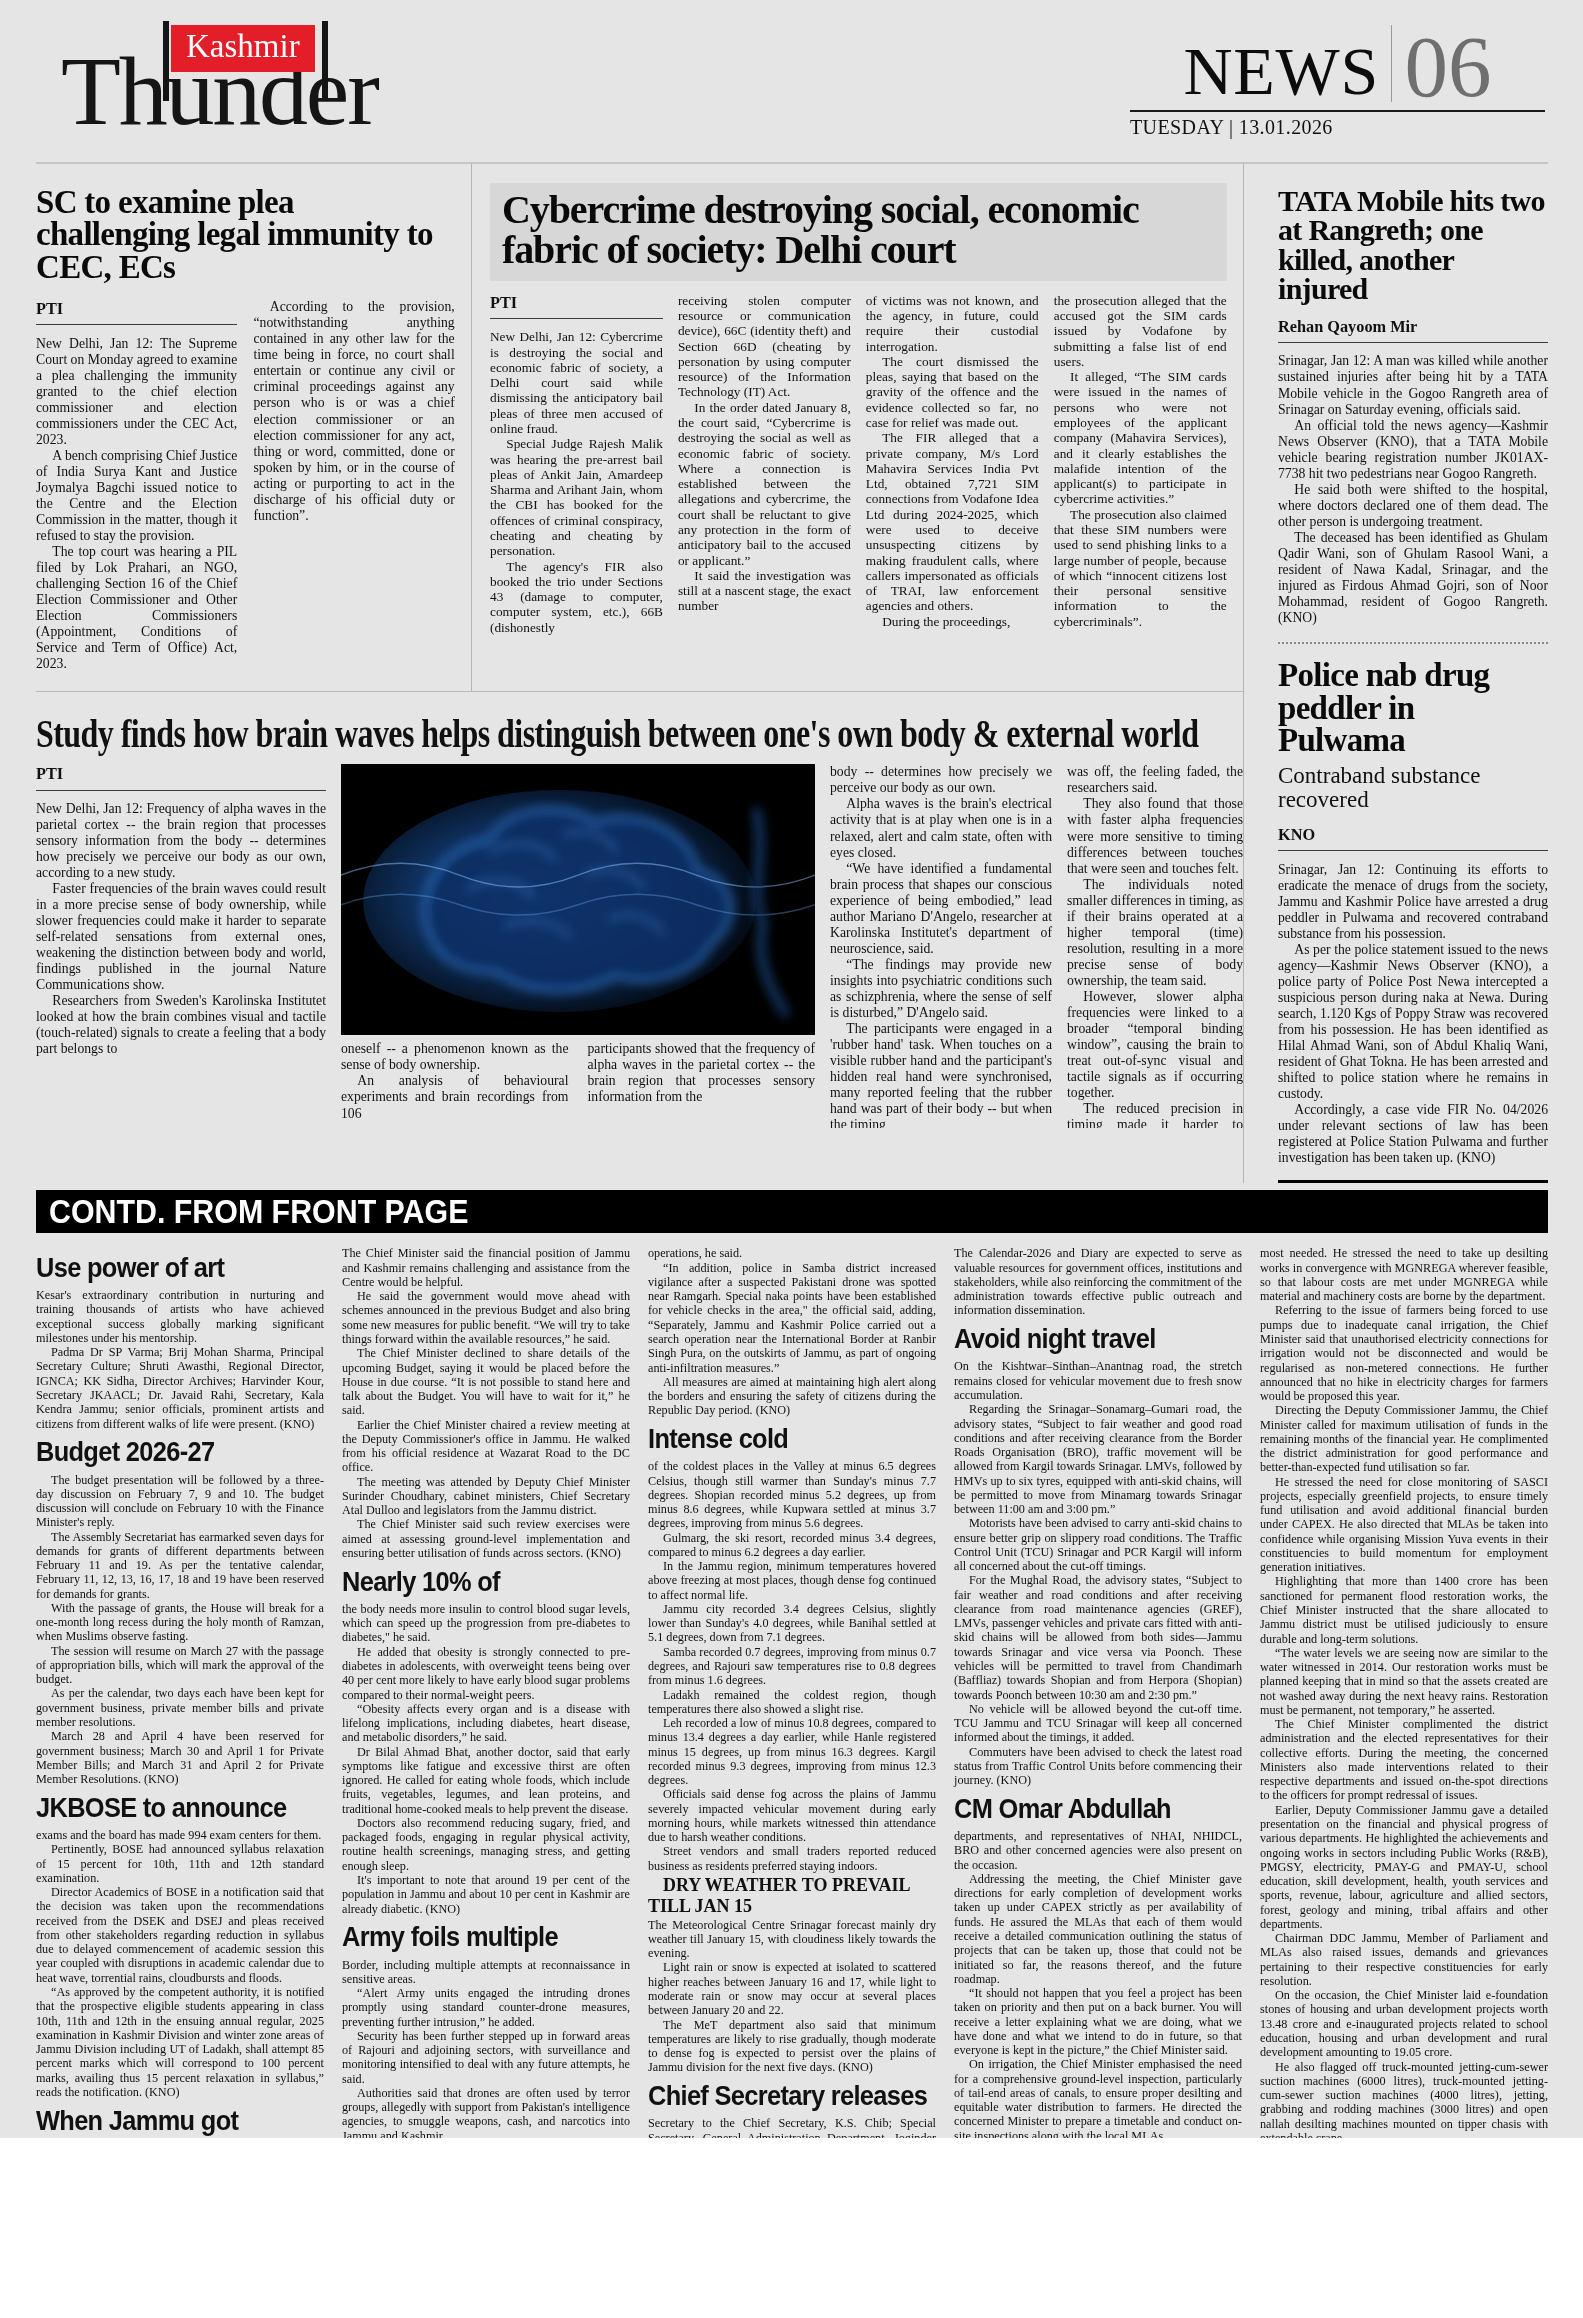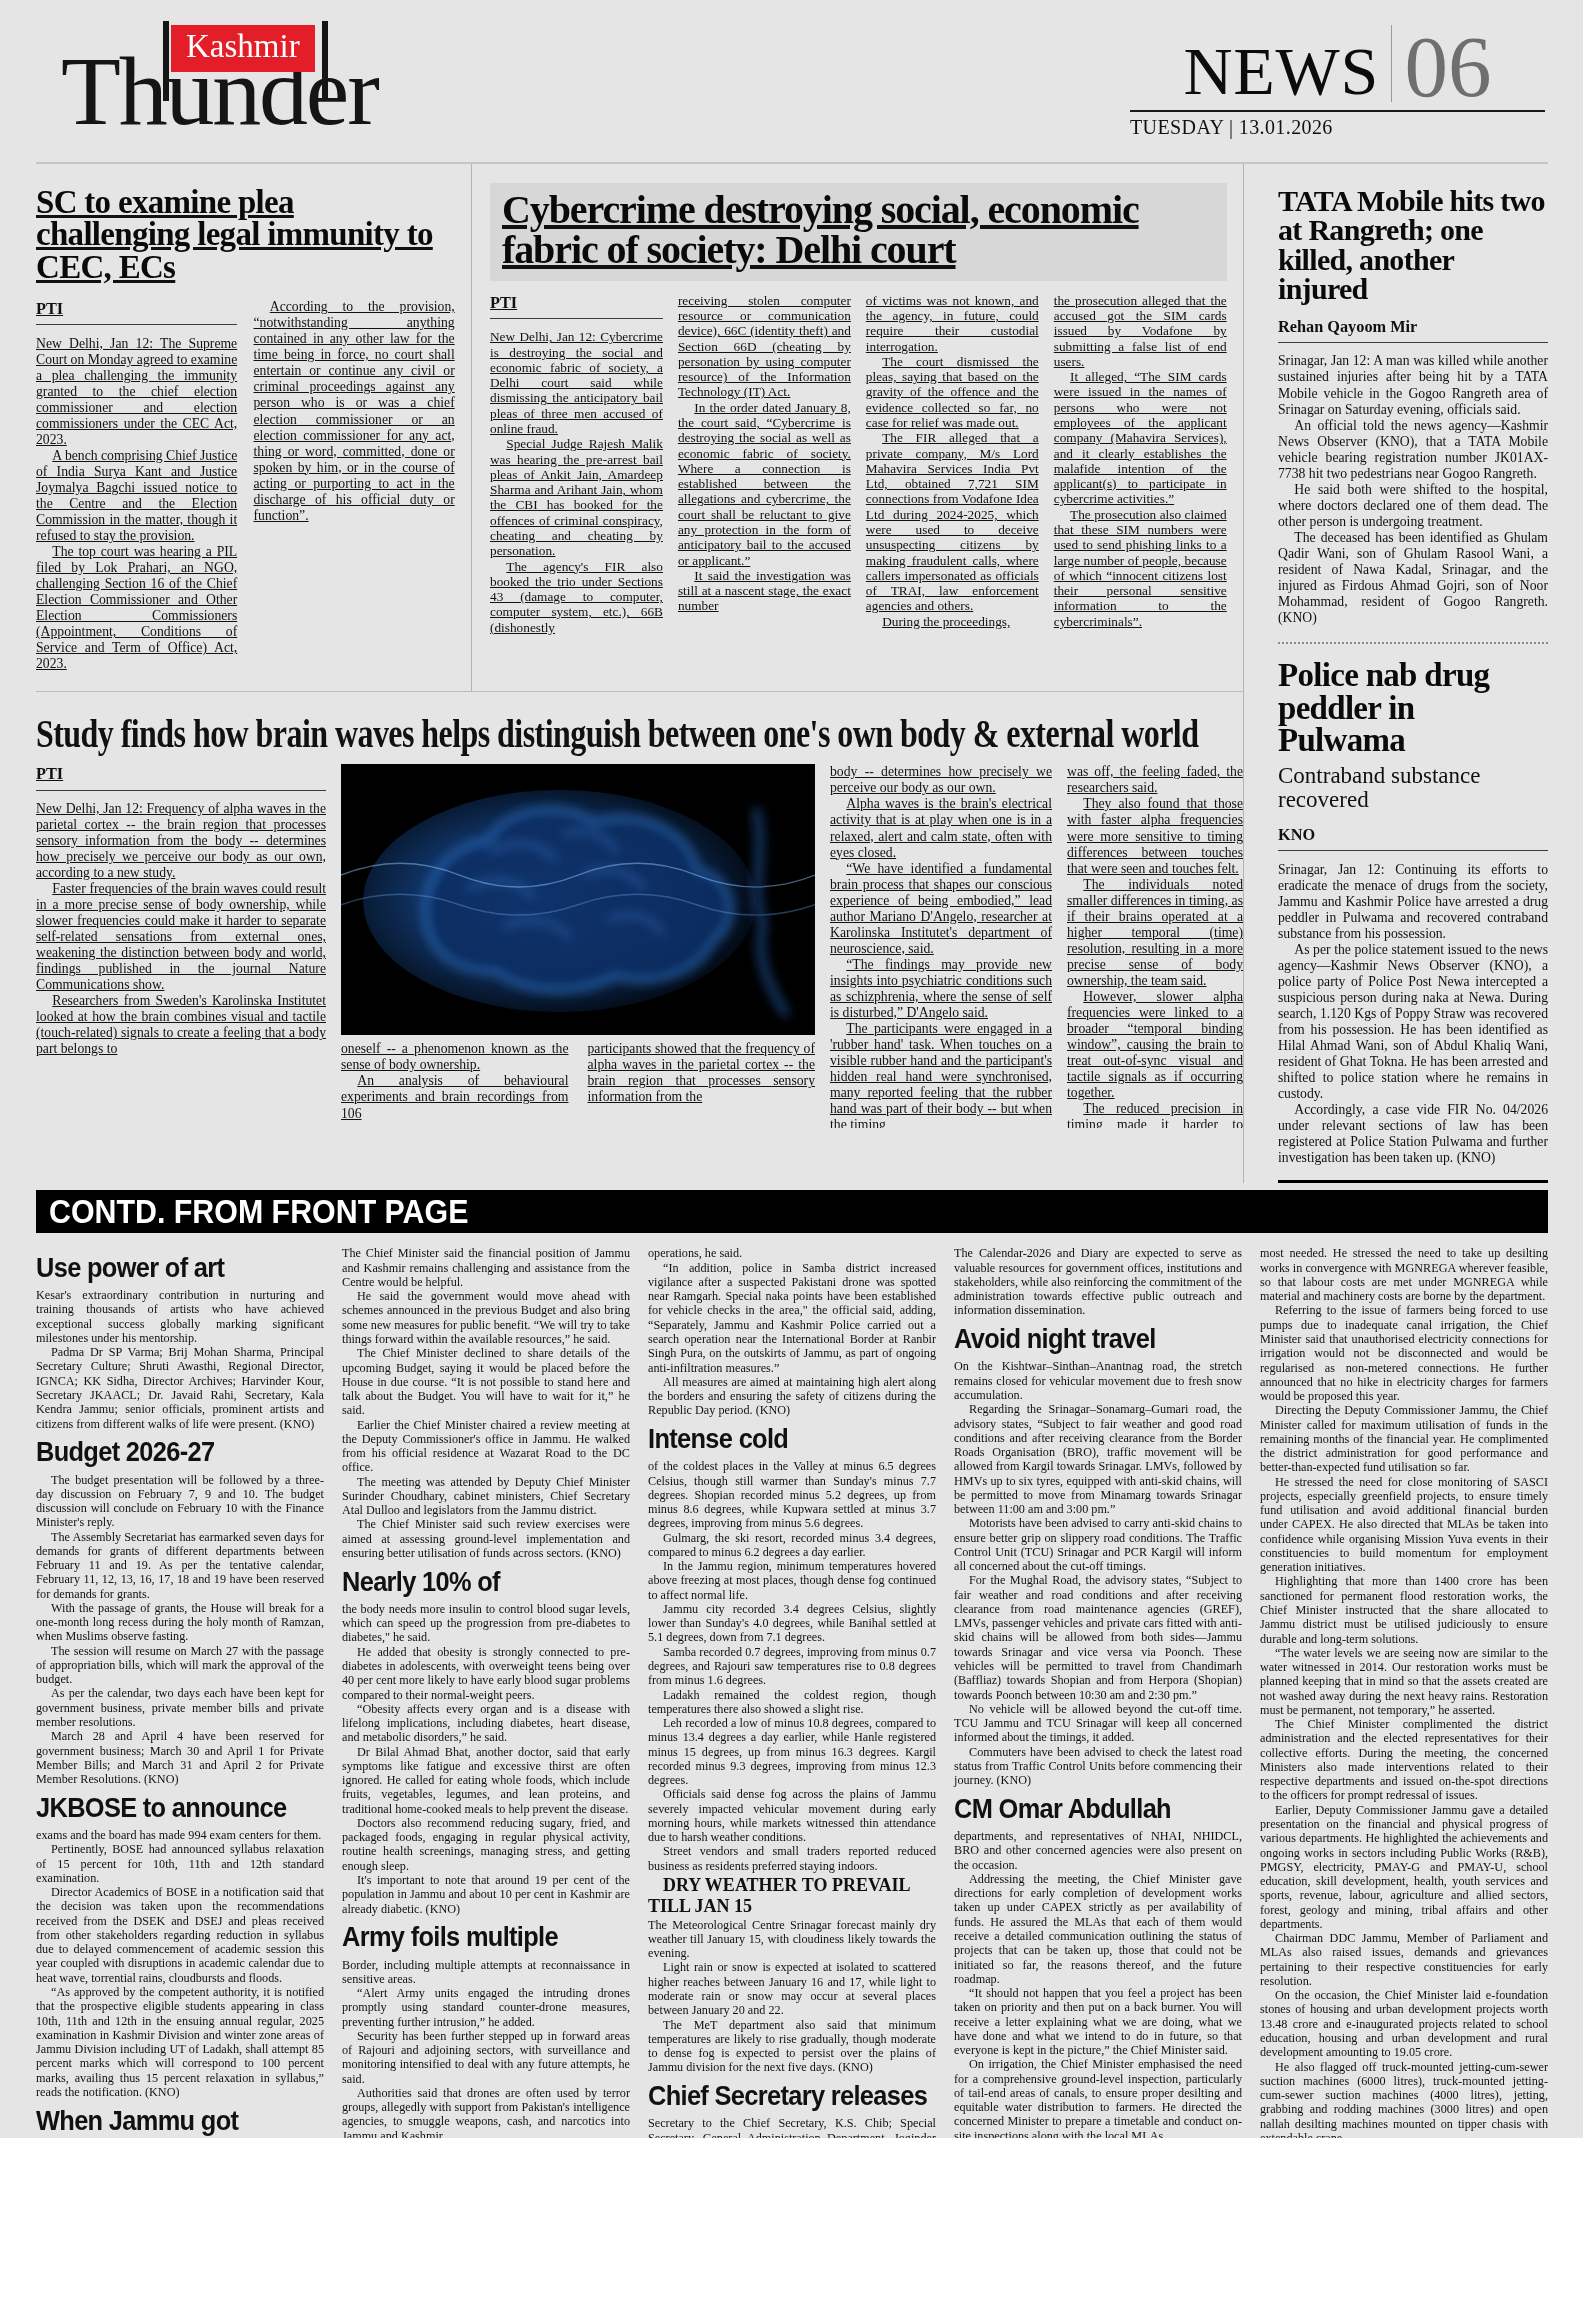--- a/index.html
+++ b/index.html
@@ -29,21 +29,21 @@
   .headline{font-weight:bold;letter-spacing:-0.7px;line-height:.98;color:#0a0a0a;}
   .byline{font-weight:bold;font-size:16.3px;border-bottom:1.5px solid #3c3c3c;
           padding-bottom:5.2px;margin-bottom:10.4px;}
   .body p{margin:0;font-size:13.7px;line-height:1.17;text-align:justify;text-indent:16.3px;}
   .body p.ni{text-indent:0;}
   .two-col{display:flex;gap:16.3px;}
   .two-col>div{flex:1;min-width:0;}
 
   
   .main-row{display:flex;align-items:stretch;}
-  .left-main{flex:1;min-width:0;text-decoration:underline;}
+  .left-main{flex:1;min-width:0;}
   .right-col{width:305px;padding-left:34px;border-left:0.7px solid #b3b3b3;padding-top:22px;}
 
   .top-row{display:flex;min-height:527px;}
   .sc-article{width:436px;padding:22px 16.3px 0 0;border-right:0.7px solid #b3b3b3;}
   .sc-article .headline{font-size:33px;margin-bottom:16.3px;}
   .cyber-article{flex:1;min-width:0;padding:19px 16.3px 0 18px;}
   .cyber-headbox{background:#d7d7d7;padding:7.4px 12px 10.4px;margin-bottom:12px;}
   .cyber-headbox .headline{font-size:40px;line-height:1.0;letter-spacing:-1.1px;}
   .four-col{display:flex;gap:15px;}
   .four-col>div{flex:1;min-width:0;}

